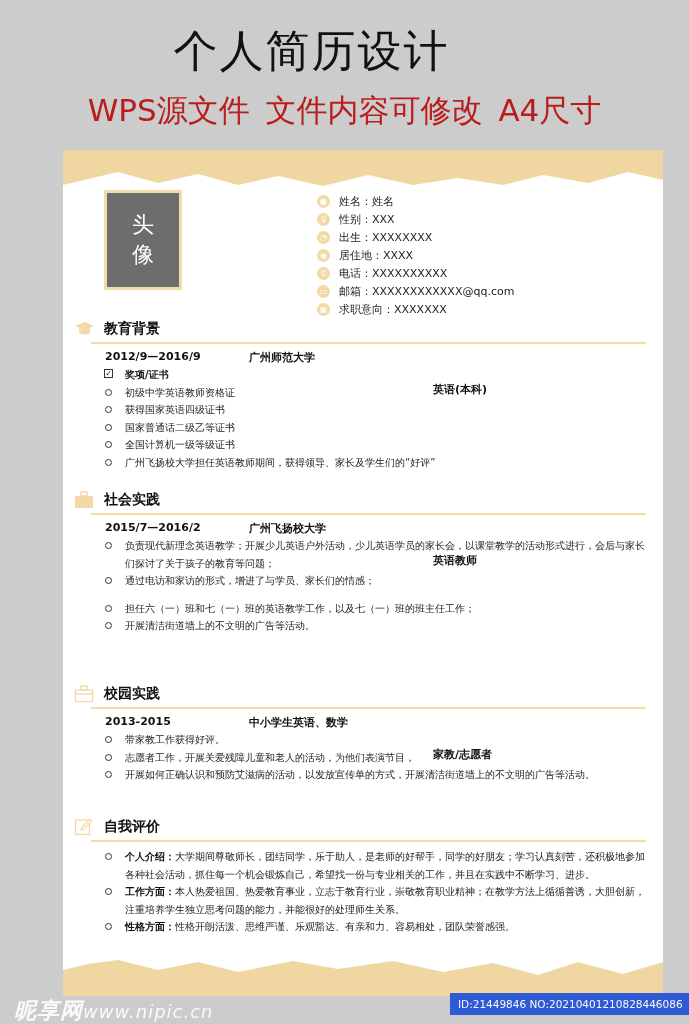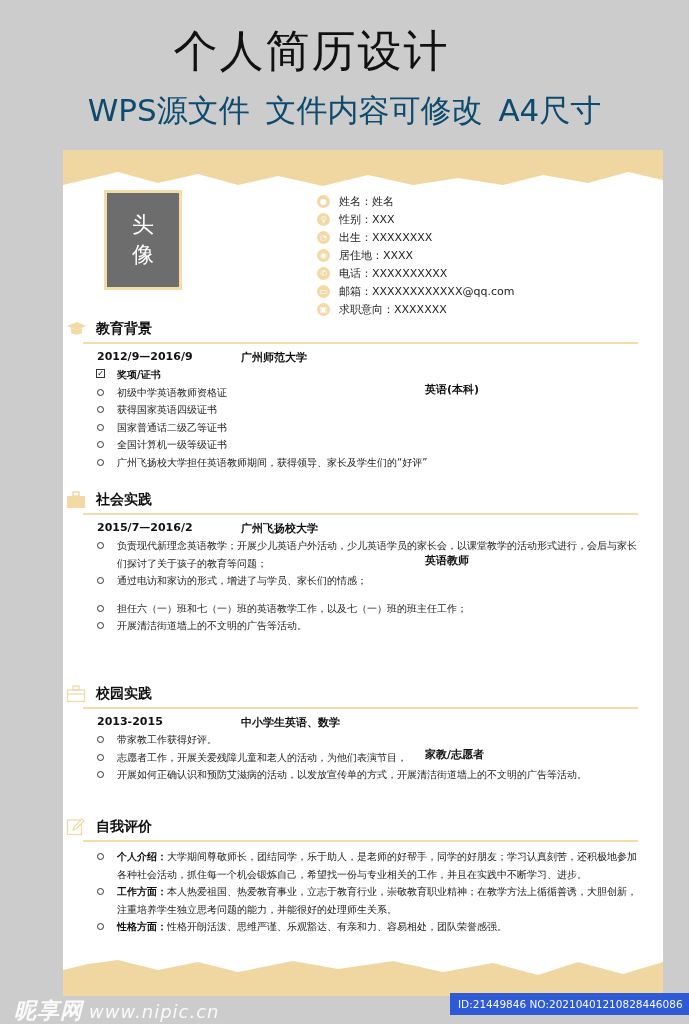--- a/index.html
+++ b/index.html
@@ -1,44 +1,44 @@
 <!DOCTYPE html>
 <html><head>
 <meta charset="utf-8">
 <style>
   * { box-sizing: border-box; margin: 0; padding: 0; }
   html, body { width: 689px; height: 1024px; overflow: hidden; }
   body { background: #cccccc; font-family: "DejaVu Sans", "Liberation Sans", sans-serif; position: relative; color: #222; }
   .title { position: absolute; top: 22px; left: 0; width: 623px; text-align: center; font-size: 44px; color: #111; letter-spacing: 2px; font-weight: normal; }
-  .subtitle { position: absolute; top: 90px; left: 0; width: 689px; text-align: center; font-size: 31px; color: #0c4a6e; letter-spacing: 0px; word-spacing: 6px; }
+  .subtitle { position: absolute; top: 90px; left: 0; width: 689px; text-align: center; font-size: 31px; color: #b91c1c; letter-spacing: 0px; word-spacing: 6px; }
   .paper { position: absolute; left: 63px; top: 150px; width: 600px; height: 846px; background: #ffffff; overflow: hidden; }
   .deco { position: absolute; left: 0; width: 600px; }
   .deco-top { top: 0; height: 40px; }
   .deco-bottom { bottom: 0; height: 36px; }
   .photo { position: absolute; left: 41px; top: 40px; width: 78px; height: 100px; border: 3px solid #f2dcaa; background: #6d6d6d; display: flex; flex-direction: column; align-items: center; justify-content: center; }
   .photo span { color: #ffffff; font-size: 22px; line-height: 30px; }
   .info { position: absolute; left: 254px; top: 42px; }
   .info-row { display: flex; align-items: center; height: 18px; font-size: 11px; color: #222; }
   .info-icon { width: 13px; height: 13px; border-radius: 50%; background: #f2d9a6; margin-right: 9px; display: inline-flex; align-items: center; justify-content: center; font-size: 8px; color: #fff; }
-  .section { position: absolute; left: 0; width: 600px; }
+  .section { position: absolute; left: 8px; width: 600px; }
   .sec-head { position: relative; height: 26px; }
   .sec-icon { position: absolute; left: 3px; top: 2px; width: 20px; height: 18px; }
   .sec-title { position: absolute; left: 33px; top: 2px; font-size: 14px; font-weight: bold; color: #111; }
   .sec-line { position: absolute; left: 20px; right: 25px; top: 24px; height: 2px; background: #f3dca8; }
   .row3 { position: relative; height: 20px; font-size: 11px; font-weight: bold; color: #111; margin-top: 2px; text-align: center; }
   .row3 span { position: absolute; top: 4px; }
   .c1 { left: 34px; } .c2 { left: 178px; } .c3 { left: 362px; margin-top: 32px; }
   .bullet { position: relative; padding-left: 54px; padding-right: 22px; font-size: 10px; line-height: 17.5px; color: #222; }
   .bullet .mk { position: absolute; left: 34px; top: 5px; width: 7px; height: 7px; border: 1.2px solid #333; border-radius: 50%; }
   .bullet .chk { position: absolute; left: 33px; top: 3px; width: 9px; height: 9px; border: 1px solid #333; font-size: 8px; line-height: 7px; text-align: center; }
   .bullet b { font-weight: bold; color: #111; }
   .bold-item { font-weight: bold; color: #111; }
   .gap { height: 10px; }
   .watermark { position: absolute; left: 14px; top: 996px; font-size: 22px; font-weight: bold; font-style: italic; color: #ffffff; opacity: 0.9; letter-spacing: 1px; }
-  .watermark small { font-size: 18px; font-weight: normal; margin-left: 6px; }
+  .watermark small { font-size: 18px; font-weight: normal; }
   .idbar { position: absolute; left: 450px; top: 993px; width: 239px; height: 22px; background: #1d4ed8; color: #ffffff; font-size: 10.5px; line-height: 22px; padding-left: 8px; opacity: 0.9; }
 </style>
 </head>
 <body>
 
 <div class="title">个人简历设计</div>
 <div class="subtitle">WPS源文件  文件内容可修改  A4尺寸</div>
 
 <div class="paper">
   <svg class="deco deco-top" viewBox="0 0 600 40" preserveAspectRatio="none">

